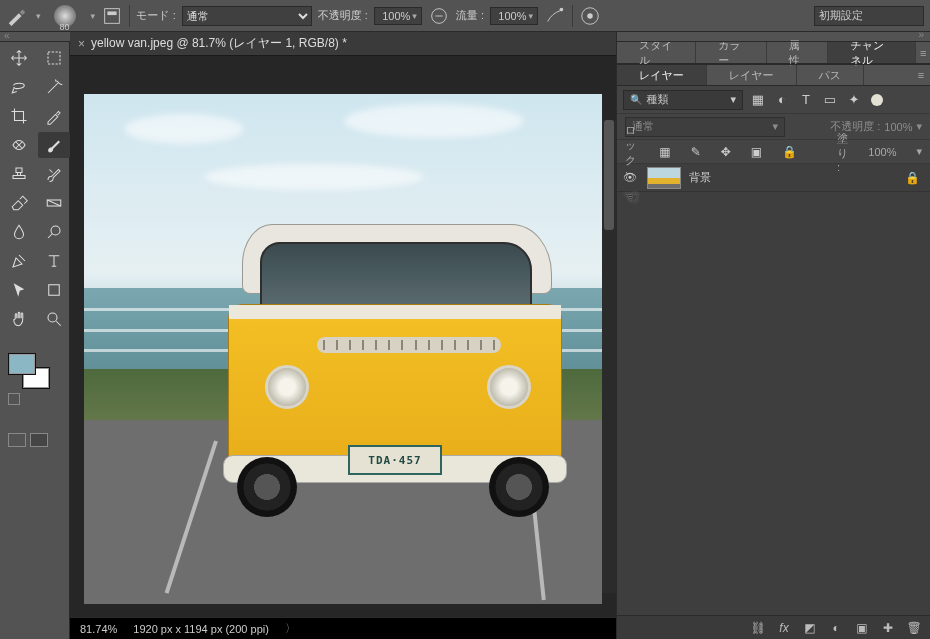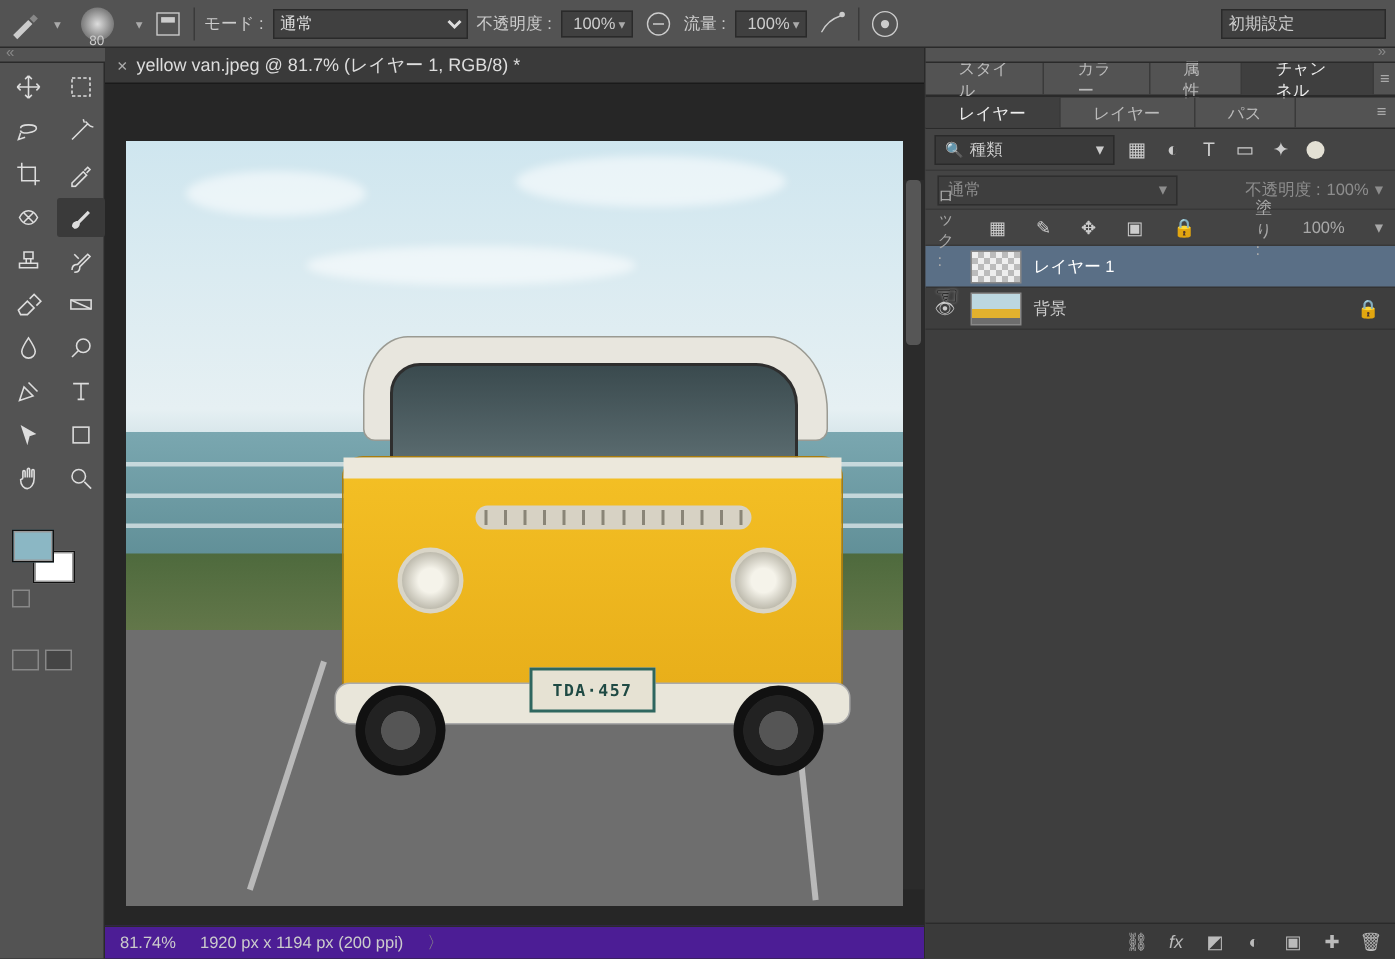--- a/index.html
+++ b/index.html
@@ -58,28 +58,28 @@
 .van { position: absolute; left: 128px; top: 130px; width: 350px; height: 290px; }
 .van .roof { position: absolute; left: 30px; top: 0; right: 10px; height: 70px; background: #e8e6de; border-radius: 30px 40px 8px 8px / 40px 50px 8px 8px; border: 1px solid #9a9a92; }
 .van .wind { position: absolute; left: 48px; top: 18px; right: 30px; height: 68px; background: linear-gradient(180deg,#3a4a4e,#5b6c70); border-radius: 20px 28px 4px 4px; border: 2px solid #2e2e2e; }
 .van .body { position: absolute; left: 16px; top: 80px; right: 0; height: 170px; background: linear-gradient(180deg,#f4c025,#e7ad19); border-radius: 14px 14px 20px 20px; border: 1px solid #a97c0e; }
 .van .belt { position: absolute; left: 0; right: 0; top: 0; height: 14px; background: #ece8dc; }
 .van .grill { position: absolute; left: 88px; right: 60px; top: 32px; height: 16px; background: #d7d2c4; border-radius: 8px; display: flex; align-items: center; justify-content: space-around; }
 .van .grill i { width: 2px; height: 10px; background: #8a8577; display: block; }
 .van .head { position: absolute; width: 44px; height: 44px; border-radius: 50%; background: radial-gradient(circle,#f5f3ea 30%,#bfbcaf 70%,#8b897e 100%); border: 3px solid #d9d5c7; top: 60px; }
 .van .head.l { left: 36px; } .van .head.r { right: 30px; }
 .van .bumper { position: absolute; left: -6px; right: -6px; bottom: -10px; height: 28px; background: #e9e6da; border-radius: 10px; border: 1px solid #aaa; }
-.van .plate { position: absolute; left: 50%; transform: translateX(-50%); bottom: -2px; width: 84px; height: 30px; background: #e6e2d3; border: 2px solid #2e665f; display: flex; align-items: center; justify-content: center; font: bold 11px/1 monospace; color: #1f4a44; letter-spacing: 1px; }
+.van .plate { position: absolute; left: 50%; transform: translateX(-50%); bottom: -2px; width: 94px; height: 30px; background: #e6e2d3; border: 2px solid #2e665f; display: flex; align-items: center; justify-content: center; font: bold 11px/1 monospace; color: #1f4a44; letter-spacing: 1px; }
 .van .tire { position: absolute; bottom: -44px; width: 60px; height: 60px; border-radius: 50%; background: radial-gradient(circle,#555 0 30%,#222 31% 55%,#111 56% 100%); }
 .van .tire.l { left: 8px; } .van .tire.r { right: 12px; }
 
 #vscroll { position: absolute; top: 64px; right: 0; width: 14px; bottom: 24px; background: #2b2b2b; }
 #vscroll .thumb { position: absolute; left: 2px; right: 2px; top: 0; height: 110px; background: #565656; border-radius: 3px; }
 
-#status { height: 22px; background: #4c1d95; display: flex; align-items: center; padding: 0 10px; gap: 16px; font-size: 11px; color: #ccc; border-top: 1px solid #2a2a2a; }
+#status { height: 22px; background: #000000; display: flex; align-items: center; padding: 0 10px; gap: 16px; font-size: 11px; color: #ccc; border-top: 1px solid #2a2a2a; }
 #status .chev { color: #888; }
 
 
 #right { position: absolute; right: 0; top: 32px; bottom: 0; width: 314px; background: #535353; border-left: 1px solid #2a2a2a; display: flex; flex-direction: column; }
 #right .collapse { height: 10px; border-bottom: 1px solid #2a2a2a; position: relative; }
 #right .collapse::after { content: "»"; position: absolute; right: 6px; top: -3px; color: #888; font-size: 10px; }
 #right .tabrow { height: 22px; display: flex; align-items: stretch; border-bottom: 1px solid #2a2a2a; font-size: 11px; }
 #right .tab { padding: 0 22px; display: flex; align-items: center; color: #bbb; border-right: 1px solid #3a3a3a; }
 #right .tab.active { background: #3f3f3f; color: #eee; }
 #right .tabrow .menu { margin-left: auto; width: 18px; display: flex; align-items: center; justify-content: center; color: #aaa; }
@@ -401,25 +401,20 @@
       <span class="lkico">✥</span>
       <span class="lkico">▣</span>
       <span class="lkico">🔒</span>
       <span class="spacer"></span>
       <span>塗り :</span>
       <span>100%</span>
       <span class="chev">▾</span>
     </div>
 
     <div class="layers-list" id="layers-list">
-        <div class="layer active">
-          <span class="vis"></span>
-          <span class="thumb checker"></span>
-          <span>レイヤー 1</span>
-        </div>
         <div class="layer">
           <span class="vis">👁</span>
           <span class="thumb img"></span>
           <span>背景</span>
           <span class="lock">🔒</span>
         </div>
       </div>
   </div>
 
   <div class="filler"></div>

